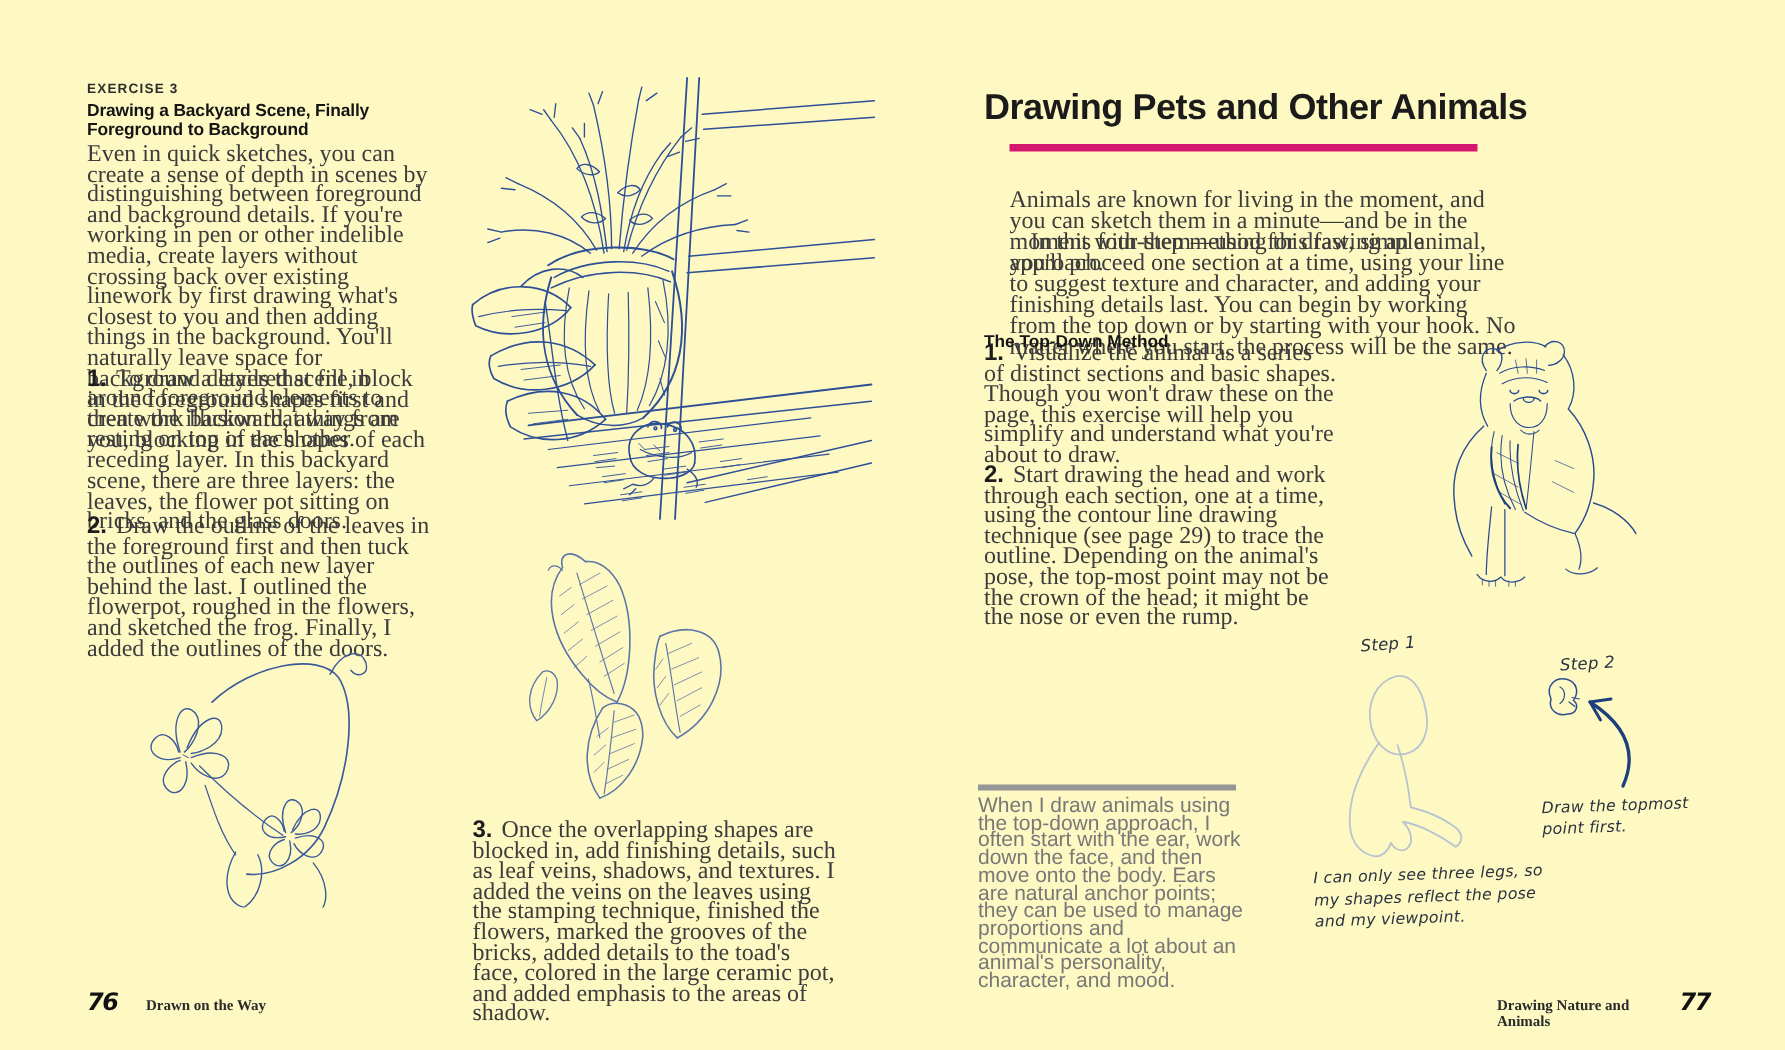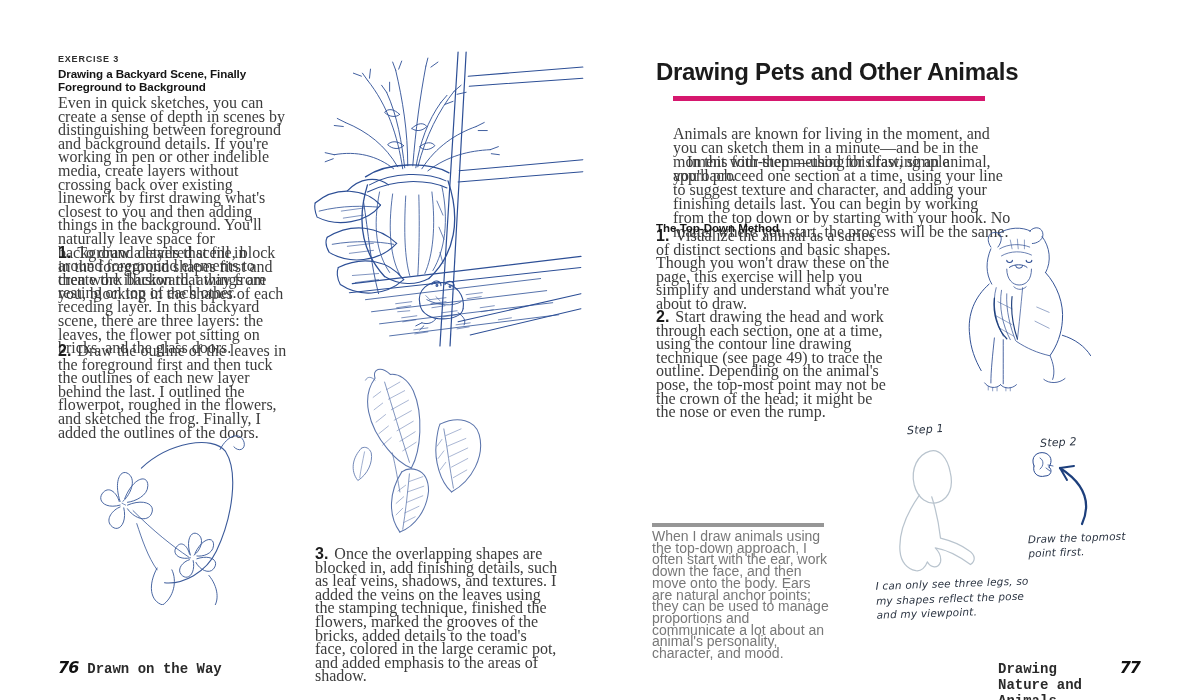--- a/index.html
+++ b/index.html
@@ -1,39 +1,39 @@
 <!DOCTYPE html>
 <html><head>
 <meta charset="utf-8">
 <style>
   * { margin:0; padding:0; box-sizing:border-box; }
   html,body { background:#e8e8e8; }
   #spread {
-    position:relative; width:1190px; height:700px; background:#ffffff;
+    position:relative; width:1190px; height:700px; background:#fef9c3;
     overflow:hidden; font-family:"Liberation Serif", serif; color:#3a3a3a;
   }
   .abs { position:absolute; }
   .body-text { font-size:16px; line-height:13.6px; color:#3c3c3c; text-align:left; }
   .step .num { font-family:"Liberation Sans", sans-serif; font-weight:bold; color:#1d1d1d; margin-right:6px; }
   .ex-label { font-family:"Liberation Sans", sans-serif; font-size:9px; font-weight:bold;
               letter-spacing:0.8px; color:#2e2e2e; }
   .left-heading { font-family:"Liberation Sans", sans-serif; font-size:11.6px; font-weight:bold;
                   line-height:13.2px; color:#141414; letter-spacing:-0.1px; }
   .page-title { font-family:"Liberation Sans", sans-serif; font-size:24px; font-weight:bold;
                 color:#1b1b1b; letter-spacing:-0.3px; }
   .accent-bar { height:4.5px; }
   .method-heading { font-family:"Liberation Sans", sans-serif; font-size:11.5px; font-weight:bold; color:#161616; }
   .caption-bar { height:3.5px; background:#969696; }
   .caption-text { font-family:"Liberation Sans", sans-serif; font-size:14px; line-height:11.7px; color:#787878; }
   .hand { font-family:"DejaVu Sans", sans-serif; font-style:italic; color:#2b3442;
           font-size:10.5px; letter-spacing:0.2px; }
   .hand-label { font-size:11px; }
   .footer-num { font-family:"DejaVu Sans", sans-serif; font-style:italic; font-weight:bold;
                 font-size:16px; color:#111; letter-spacing:-1px; }
-  .footer-title { font-family:Liberation Mono, monospace; font-size:14px; font-weight:bold; color:#2a2a2a; }
+  .footer-title { font-family:Liberation Serif, serif; font-size:10px; font-weight:bold; color:#2a2a2a; }
   .indent { text-indent:14px; }
   svg { display:block; }
   svg path, svg ellipse, svg circle { fill:none; stroke-linecap:round; stroke-linejoin:round; }
 </style>
 </head>
 <body>
 
 <div id="spread">
 
   <section>
@@ -178,21 +178,21 @@
         <path d="M131,152 C134,166 125,175 118,167 C113,161 120,153 127,151"></path>
         <path d="M128,149 C114,152 107,143 114,136 C120,130 126,139 127,145"></path>
 
         <path d="M92,160 C82,178 84,196 98,200 M98,200 C110,192 114,174 108,162"></path>
         <path d="M148,168 C158,180 160,196 152,204"></path>
         <path d="M66,98 C88,120 108,136 126,148" stroke-width="0.9"></path>
         <path d="M70,112 C76,130 82,148 92,162" stroke-width="0.9"></path>
       </g>
     </svg>
 
-    <div class="abs" style="left:58px; top:658px; display:flex; align-items:baseline; gap:9px;">
+    <div class="abs" style="left:58px; top:658px; display:flex; align-items:baseline; gap:19px;">
       <span class="footer-num">76</span>
       <span class="footer-title">Drawn on the Way</span>
     </div>
   </section>
 
   <section>
 
     <h1 class="abs page-title" style="left:656px; top:58px;">Drawing Pets and Other Animals</h1>
 
     <div class="abs accent-bar" style="left:673px; top:96px; width:312px; background:#d6176e;"></div>
@@ -200,21 +200,21 @@
     <p class="abs body-text" style="left:673px; top:127px; width:340px; line-height:13.9px;">Animals are known for living in the moment, and you can sketch them in a minute—and be in the moment with them—using this fast, simple approach.</p>
     <p class="abs body-text indent" style="left:673px; top:155px; width:340px; line-height:13.9px;">In this four-step method for drawing an animal, you'll proceed one section at a time, using your line to suggest texture and character, and adding your finishing details last. You can begin by working from the top down or by starting with your hook. No matter where you start, the process will be the same.</p>
 
     <h3 class="abs method-heading" style="left:656px; top:222px;">The Top-Down Method</h3>
 
     <p class="abs body-text step" style="left:656px; top:229px; width:236px;">
       <span class="num">1.</span><span>Visualize the animal as a series of distinct sections and basic shapes. Though you won't draw these on the page, this exercise will help you simplify and understand what you're about to draw.</span>
     </p>
 
     <p class="abs body-text step" style="left:656px; top:310px; width:236px;">
-      <span class="num">2.</span><span>Start drawing the head and work through each section, one at a time, using the contour line drawing technique (see page 49) to trace the outline. Depending on the animal's pose, the top-most point may not be the crown of the head; it might be the nose or even the rump.</span>
+      <span class="num">2.</span><span>Start drawing the head and work through each section, one at a time, using the contour line drawing technique (see page 29) to trace the outline. Depending on the animal's pose, the top-most point may not be the crown of the head; it might be the nose or even the rump.</span>
     </p>
 
     <svg class="abs" style="left:945px; top:222px;" width="150" height="186" viewBox="0 0 170 210">
       <g stroke="#2c4c92" stroke-width="1">
         <path d="M52,28 C45,18 51,9 60,12 C65,14 65,22 60,28"></path>
         <path d="M96,10 C102,3 111,6 111,14 C111,20 104,24 99,24"></path>
         <path d="M60,13 C72,5 88,5 97,10"></path>
         <path d="M52,30 C46,44 46,58 53,70"></path>
         <path d="M110,16 C119,28 121,44 114,57"></path>
         <path d="M62,30 C72,24 86,24 96,28 M64,38 C74,32 88,32 98,37" stroke-width="0.8"></path>

